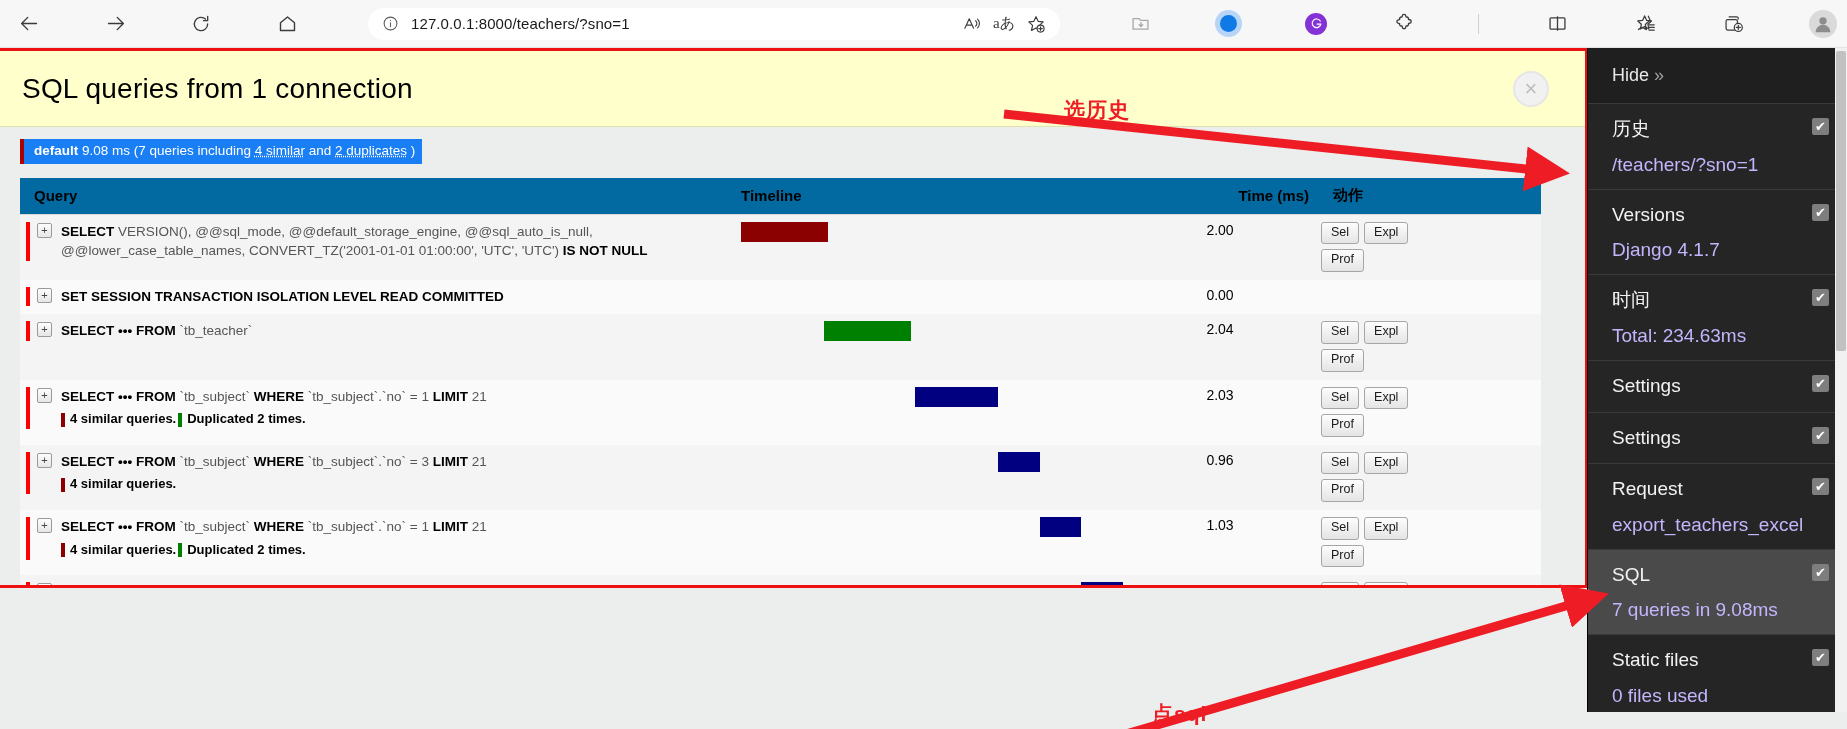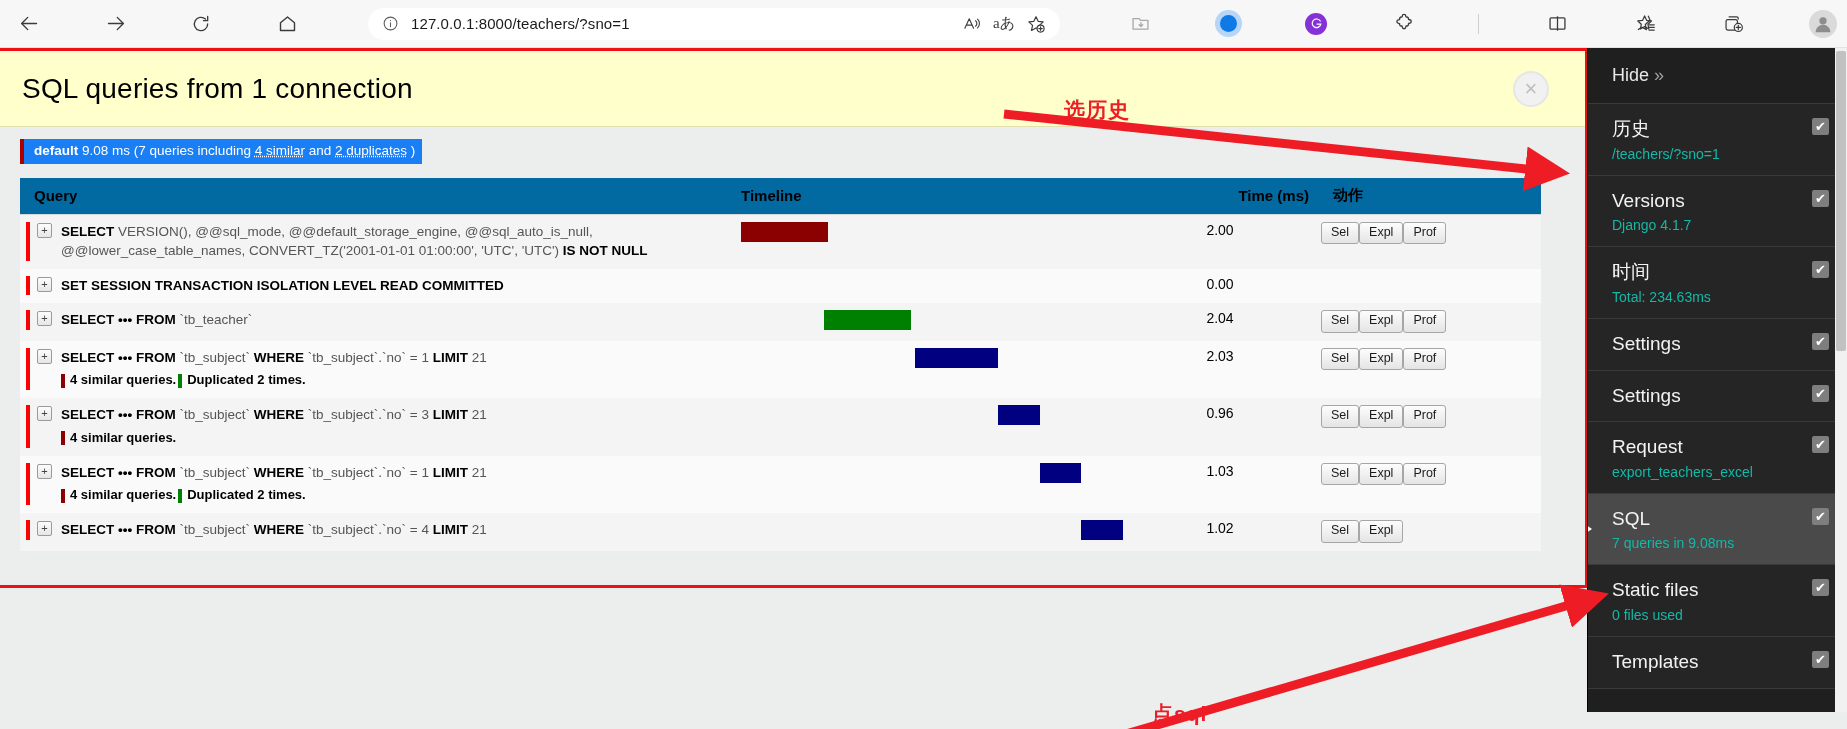--- a/index.html
+++ b/index.html
@@ -181,21 +181,21 @@
   .q-text b { color: #000; font-weight: bold; }
 
   .q-flags { margin-top: 4px; display: flex; gap: 2px; font-size: 13px; font-weight: bold; color:#000;}
   .flag { display: flex; align-items: center; }
   .flag .mark { width: 4px; height: 14px; margin-right: 5px; display:inline-block;}
   .flag.similar .mark { background: #8b0000; }
   .flag.dup .mark { background: #008000; }
 
   .tl-bar { height: 20px; display: block; }
 
-  .act-btns { display: flex; flex-wrap: wrap; max-width: 126px; align-items: flex-end; }
+  .act-btns { display: flex; flex-wrap: wrap; gap: 5px; max-width: 126px; align-items: flex-end; }
   .act-btn {
     border: 1px solid #a6a6a6;
     background: linear-gradient(#fdfdfd,#e4e4e4);
     border-radius: 3px;
     font-size: 12.5px;
     color: #1b1b1b;
     padding: 2px 9px 3px 9px;
     line-height: 1.25;
   }
 
@@ -226,21 +226,21 @@
   }
   .panel-hide .chev { color: #9e9e9e; }
   .panel-item {
     position: relative;
     padding: 12px 46px 13px 24px;
     border-bottom: 1px solid #3a3a3a;
     background: #252525;
   }
   .panel-item.active { background: #4a4a4a; }
   .panel-title { font-size: 19px; color: #f2f2f2; line-height: 1.35; }
-  .panel-sub { font-size: 14px; color: #14b8a6; margin-top: 4px; }
+  .panel-sub { font-size: 19px; color: #c4b5fd; margin-top: 12px; }
   .panel-check {
     position: absolute; right: 18px; top: 14px;
     width: 17px; height: 17px;
     background: #7e7e7e;
     border-radius: 2px;
     color: #fff; font-size: 13px; line-height: 17px; text-align: center;
   }
   .panel-arrow {
     position: absolute; left: -9px; top: 50%; transform: translateY(-50%);
     width: 0; height: 0;

